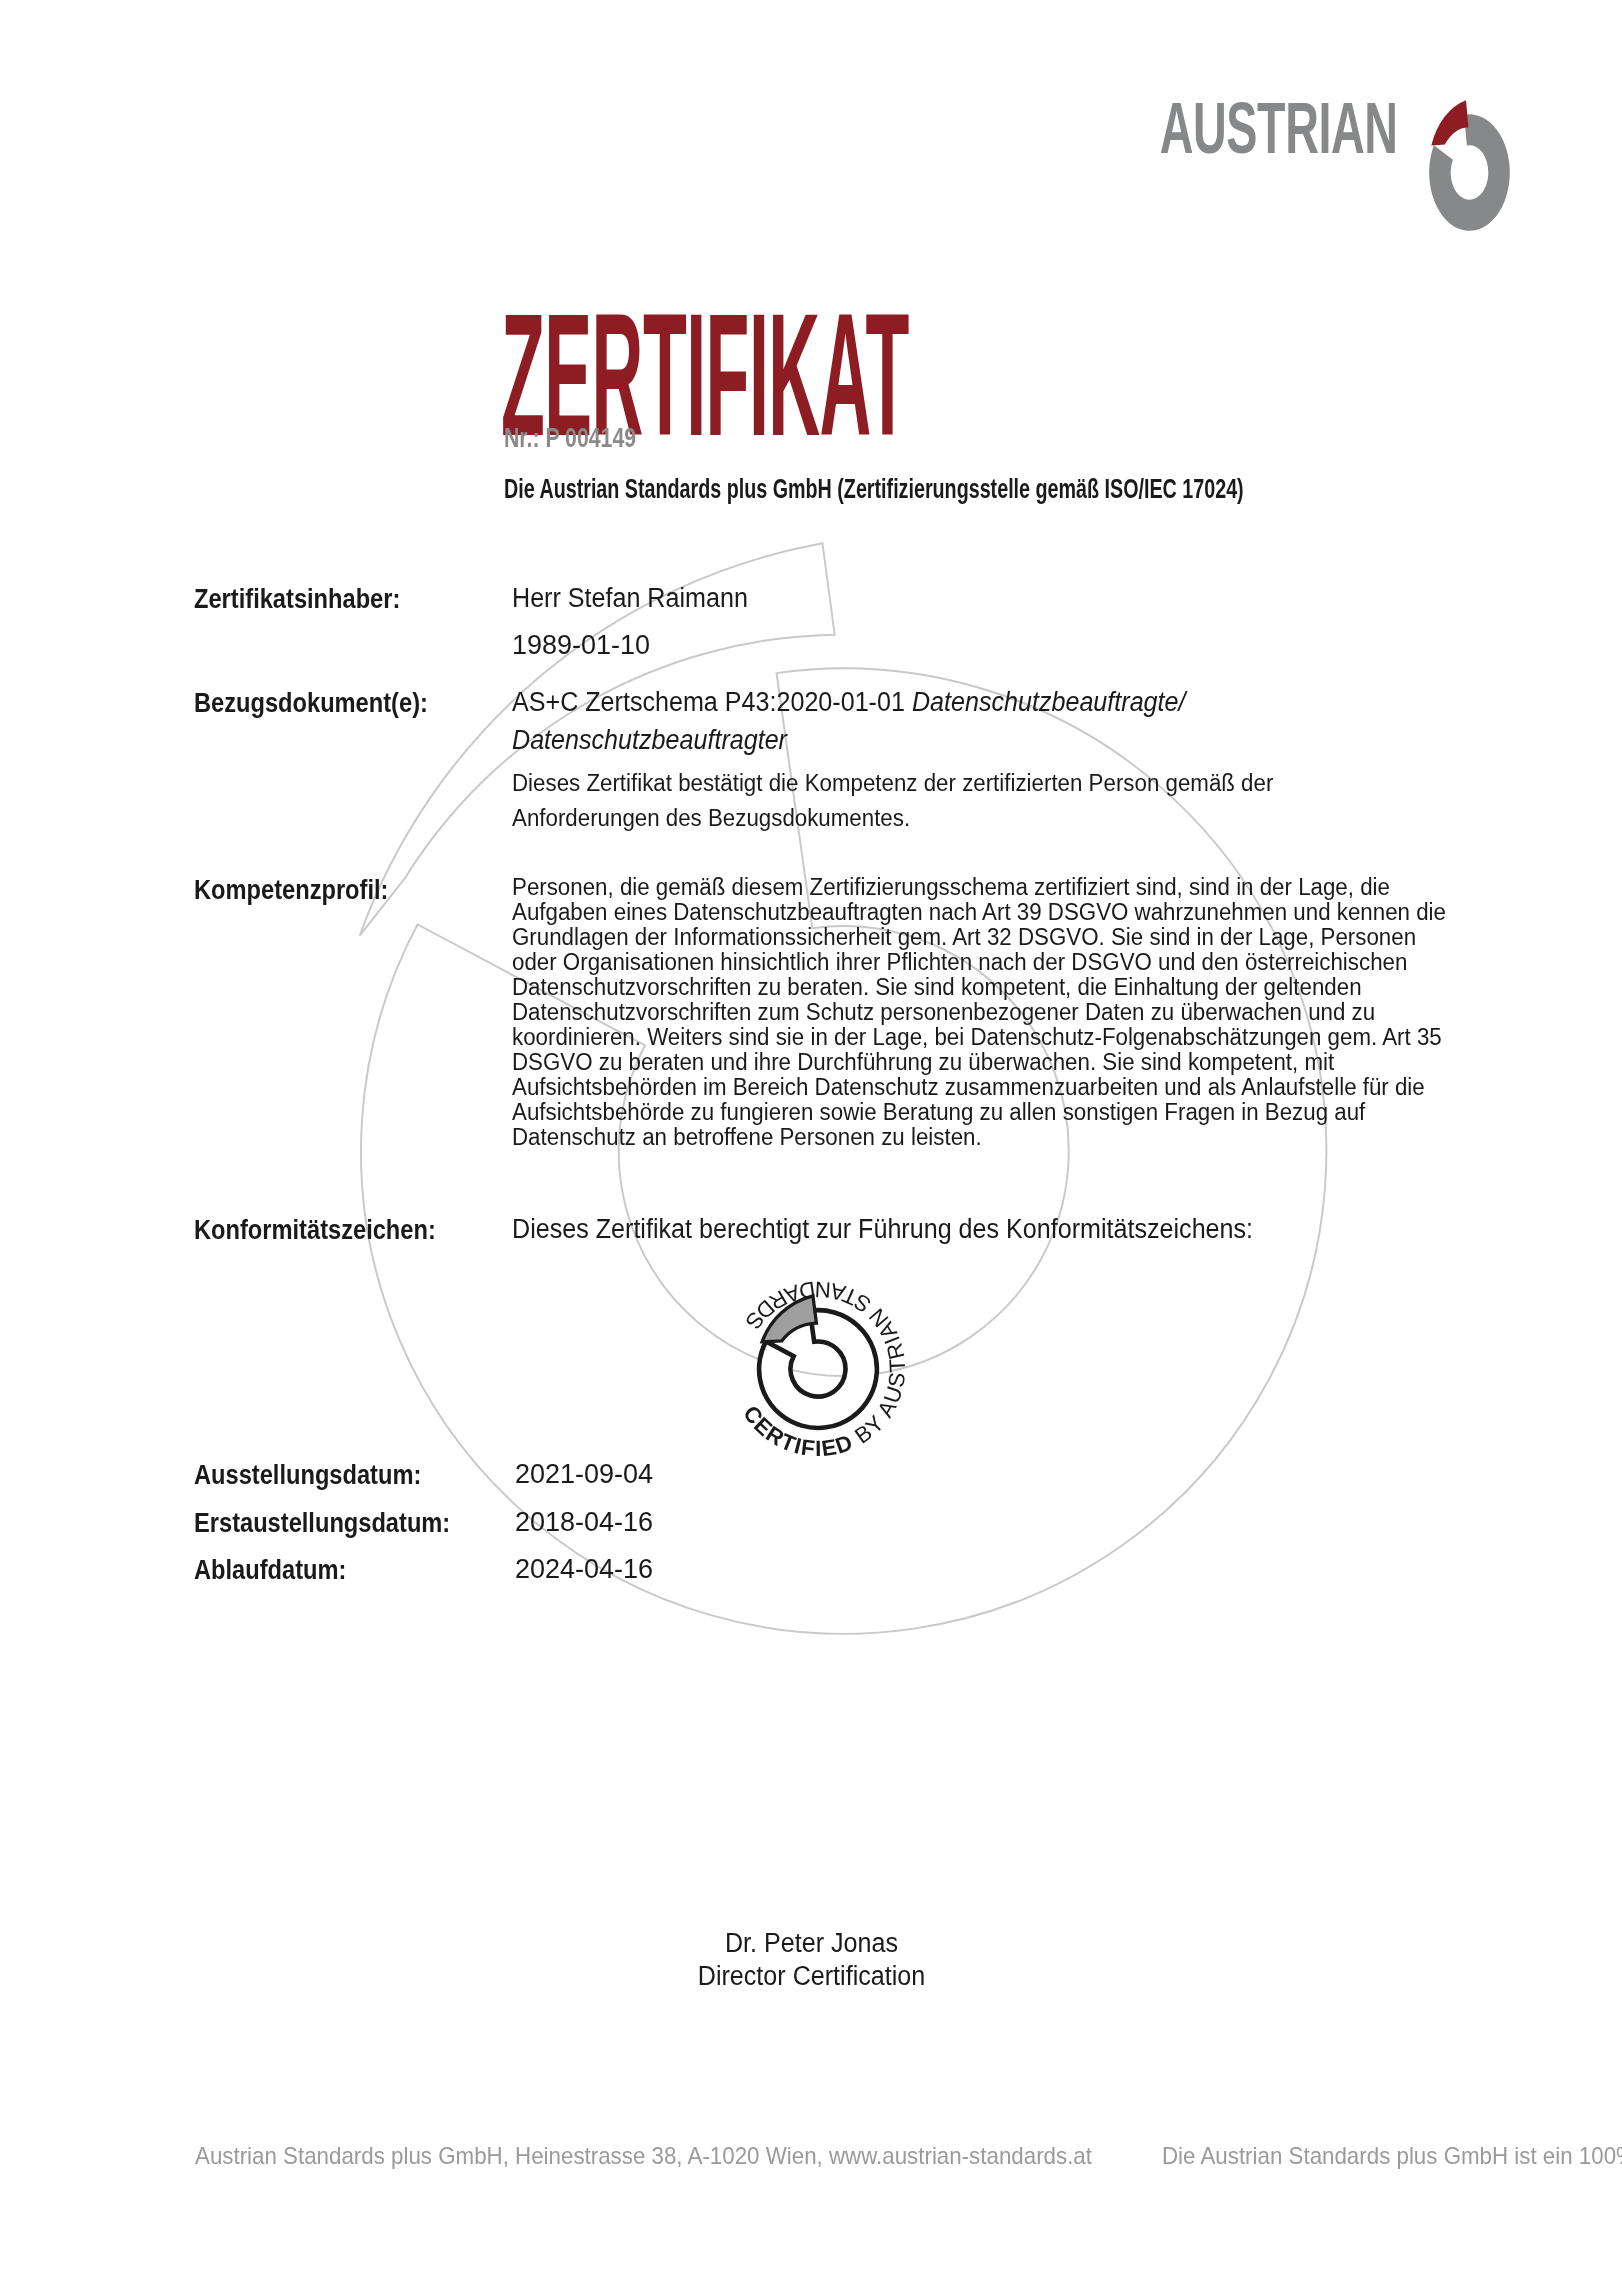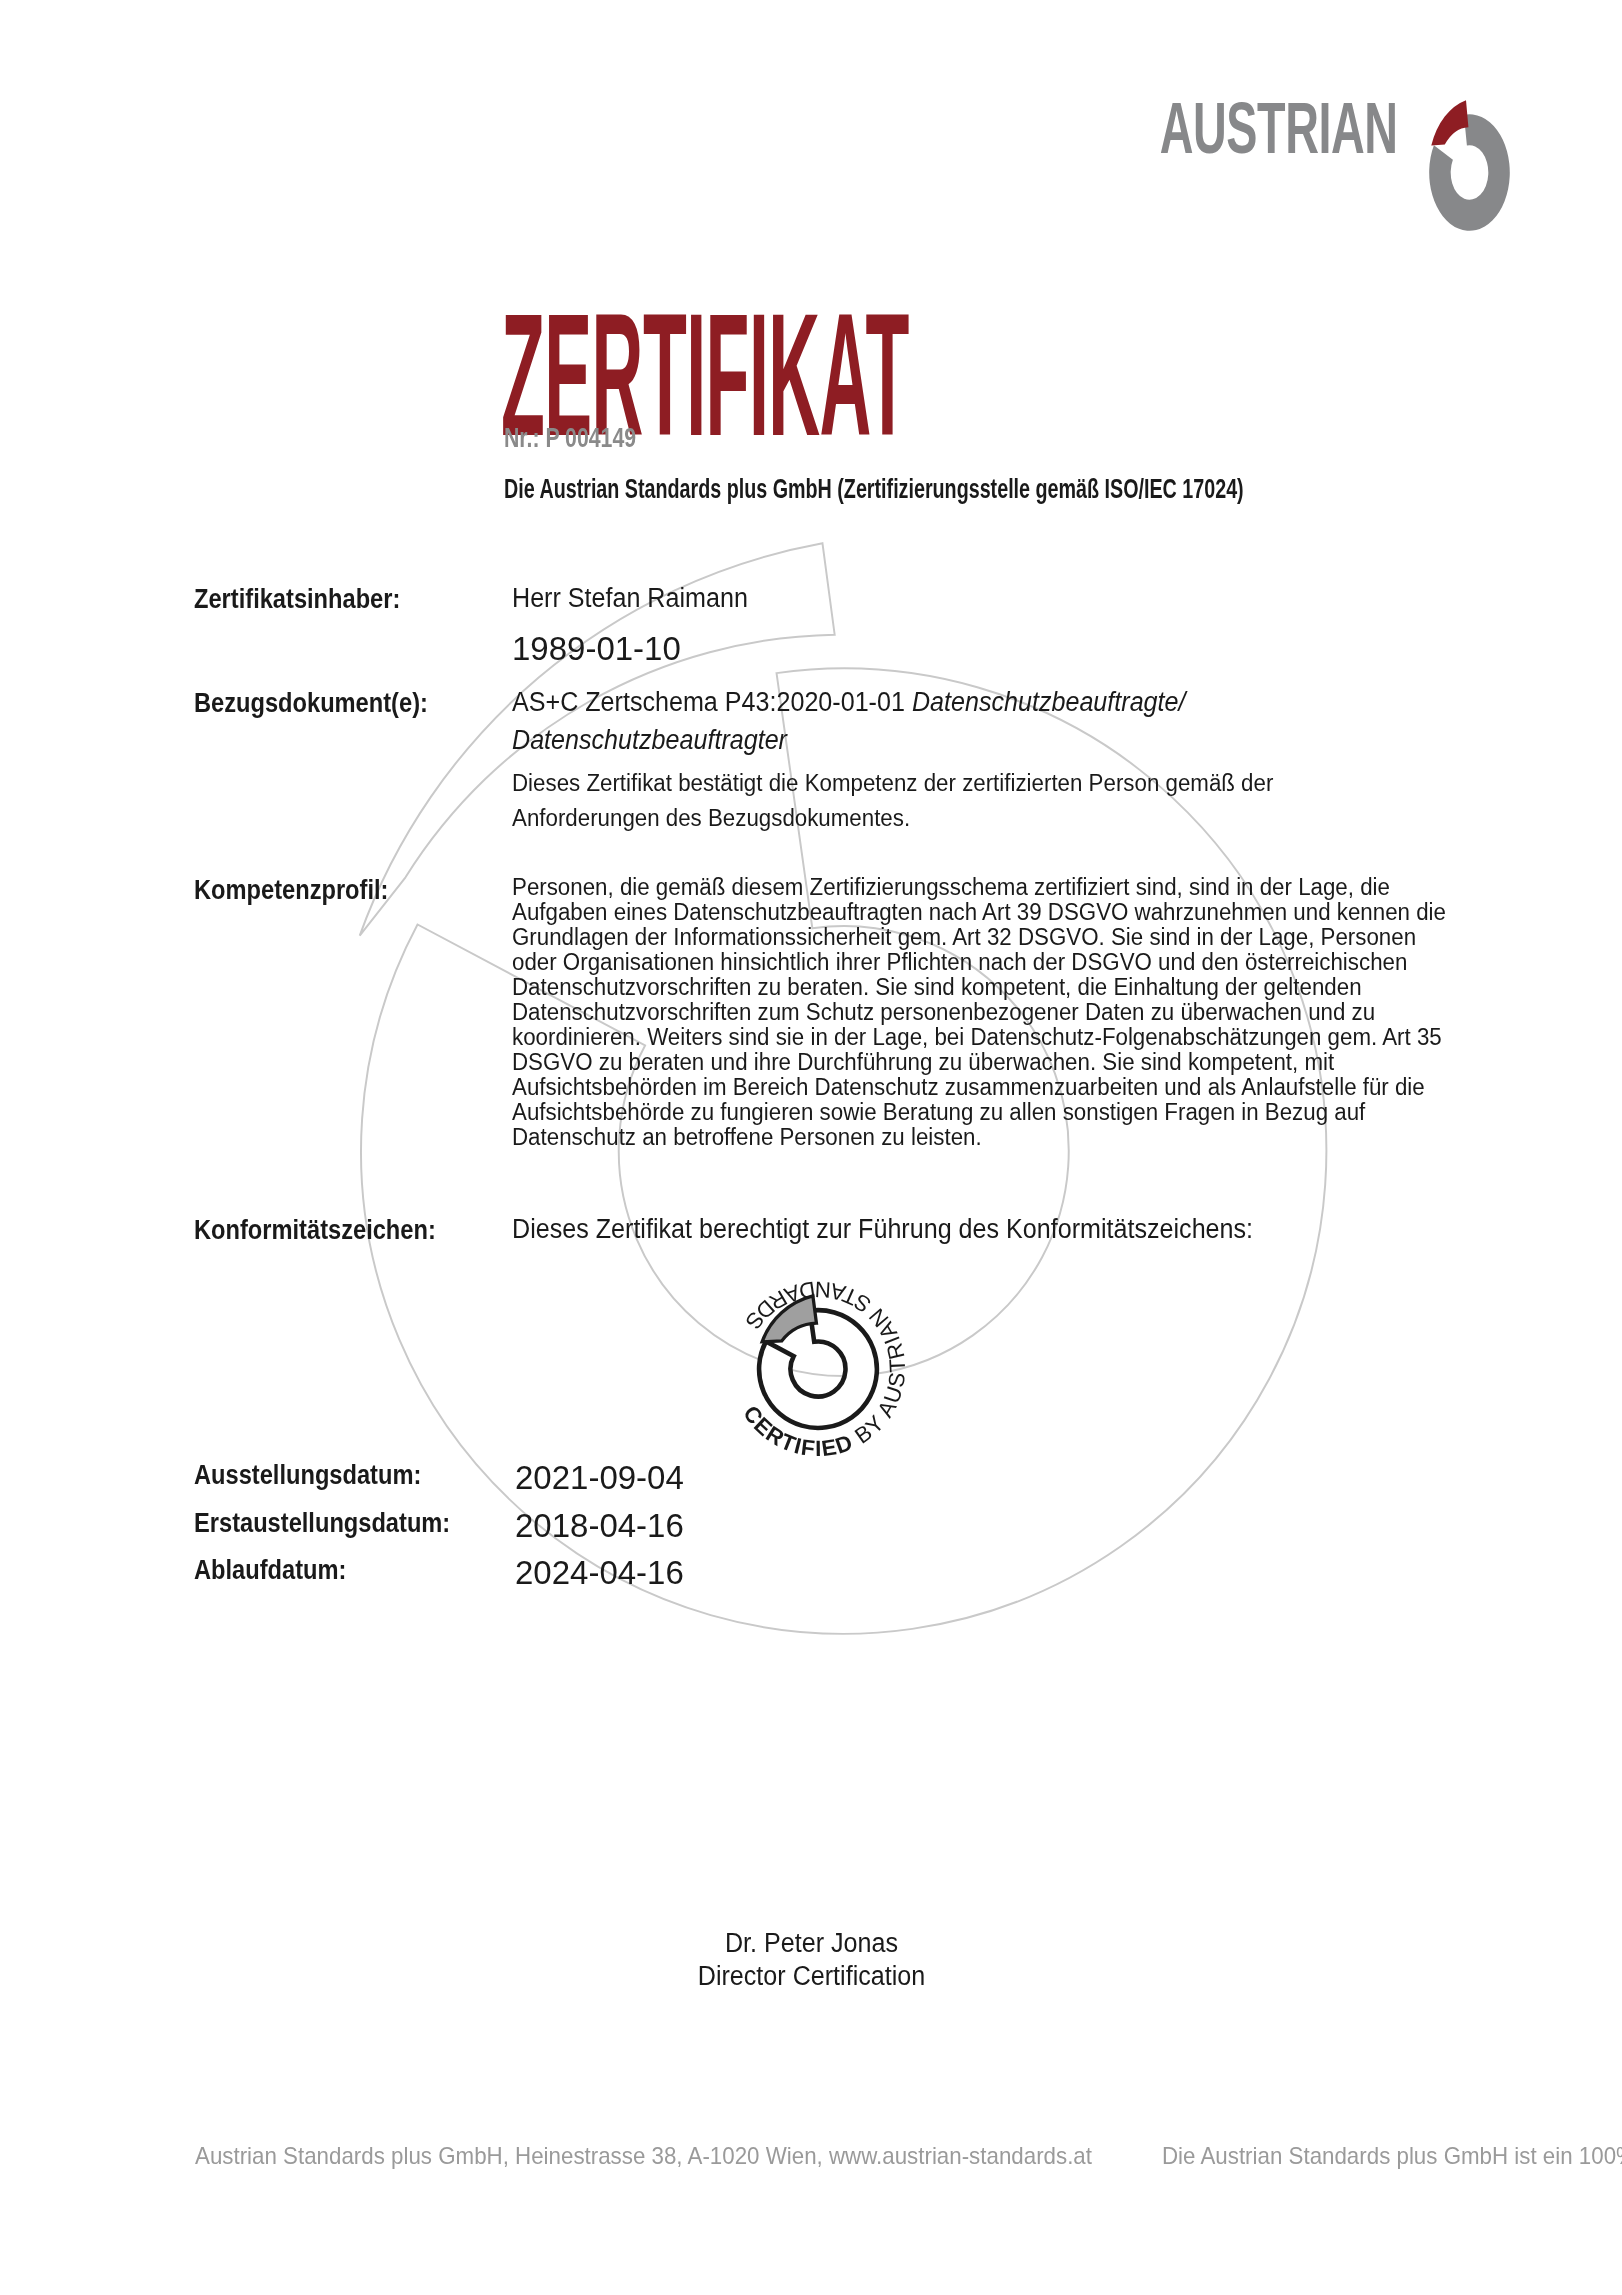--- a/index.html
+++ b/index.html
@@ -16,21 +16,21 @@
   .logo-line1{font-weight:bold;font-size:73px;color:#87888a;letter-spacing:-0.7px;
     transform:scaleX(.64);transform-origin:100% 50%;display:inline-block;}
   .logo-line2{font-weight:bold;font-size:95px;color:#8e1d23;letter-spacing:-0.7px;
     transform:scaleX(.58);transform-origin:100% 50%;display:inline-block;}
   
   .title{font-weight:bold;font-size:175px;color:#8e1d23;transform:scaleX(.41);letter-spacing:-1.3px;}
   .t-nr{font-weight:bold;font-size:28px;color:#8a8a8a;transform:scaleX(.76);}
   .t-intro{font-weight:bold;font-size:27px;line-height:34px;transform:scaleX(.73);transform-origin:0 0;}
   .t-label{font-weight:bold;font-size:27.5px;transform:scaleX(.86);}
   .t-value{font-size:27px;transform:scaleX(.93);}
-  .t-date{font-size:33px;}
+  .t-date{font-size:27px;}
   .t-note{font-size:23px;transform:scaleX(.97);}
   .t-para{font-size:23px;line-height:25px;width:968px;white-space:normal;
     transform:scaleX(.97);transform-origin:0 0;display:inline-block;text-align:left;}
   .t-sig{font-size:27px;line-height:33px;text-align:center;transform:scaleX(.93);transform-origin:50% 0;display:inline-block;width:393px;}
   .t-footer{font-size:24px;line-height:32px;color:#9a9a9a;transform:scaleX(.93);transform-origin:0 0;}
   .italic{font-style:italic;}
 </style>
 </head>
 <body>
 

